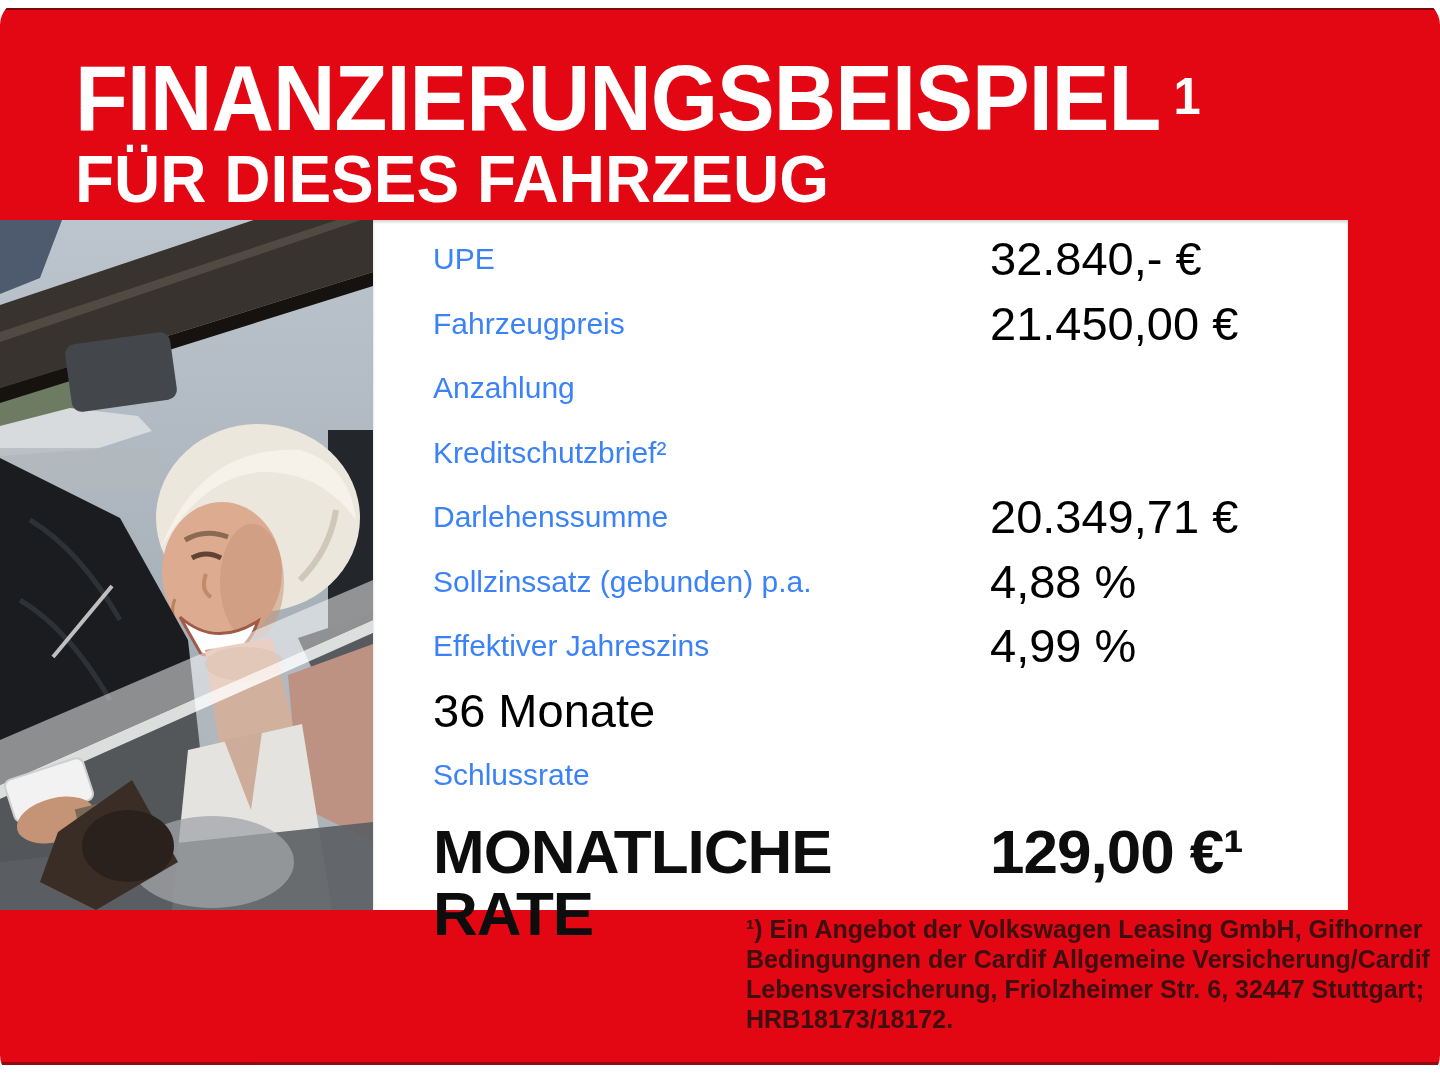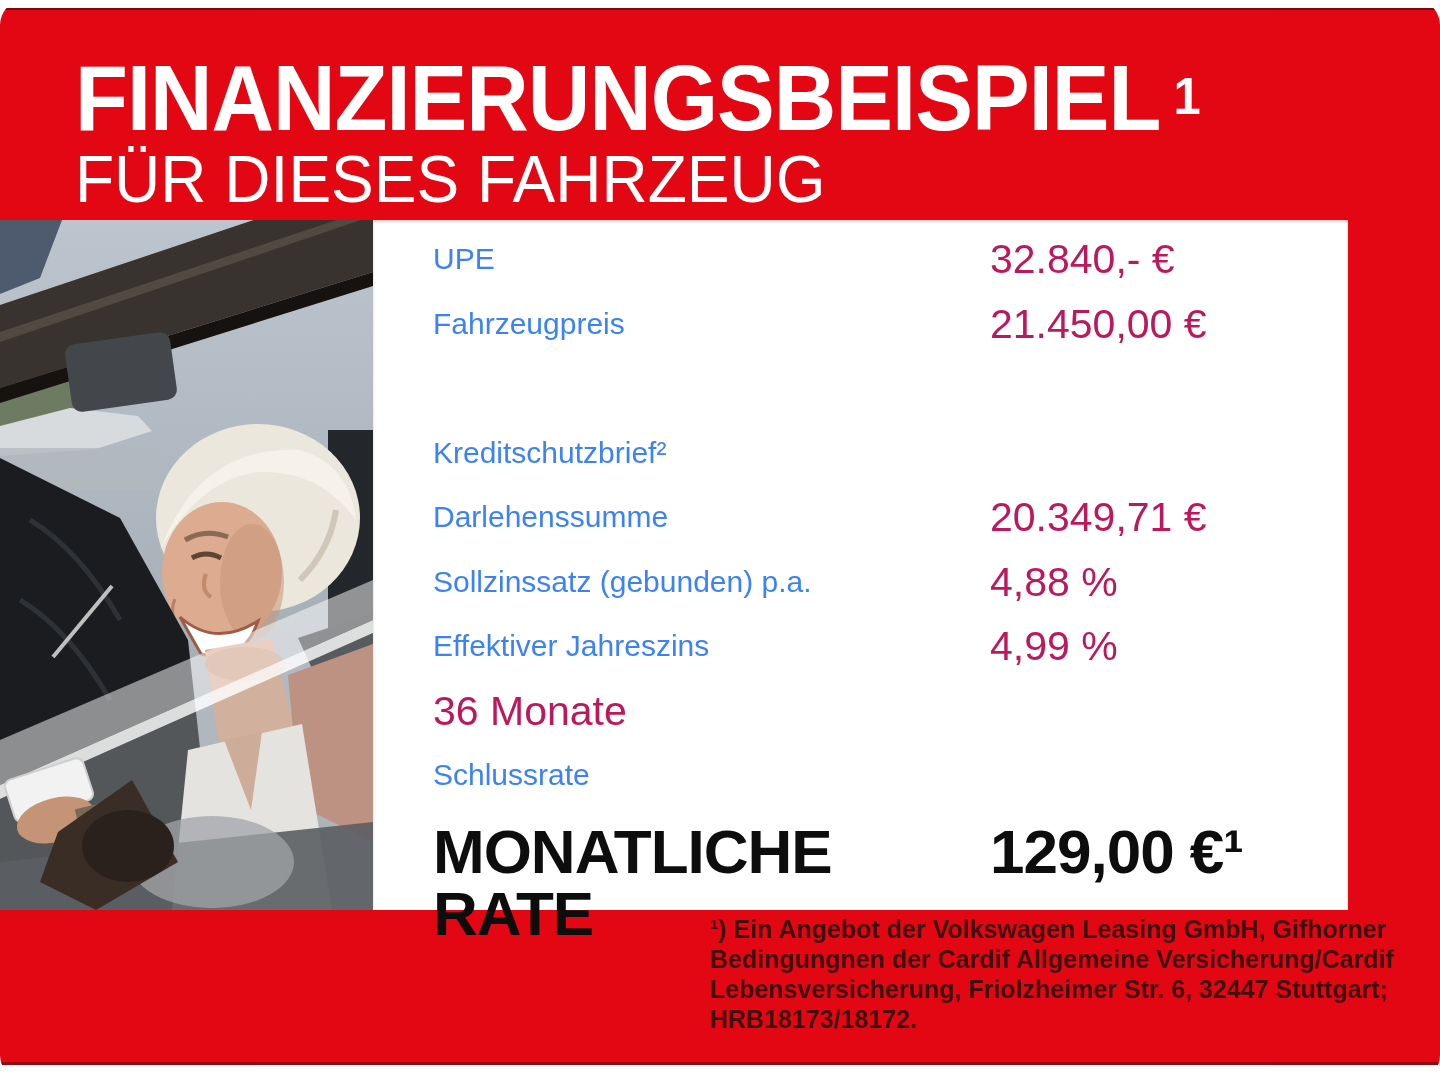--- a/index.html
+++ b/index.html
@@ -21,49 +21,49 @@
     position:absolute;left:0;top:52px;white-space:nowrap;
     font-size:92px;font-weight:bold;line-height:92px;letter-spacing:-1px;
   }
   .headline .squeeze{display:inline-block;transform:scaleX(.94);transform-origin:0 0;}
   .headline sup{
     font-size:52px;font-weight:bold;vertical-align:top;
     position:relative;top:-2px;margin-left:14px;
   }
   .subheadline{
     position:absolute;left:0;top:146px;white-space:nowrap;
-    font-size:66px;font-weight:normal;line-height:66px;letter-spacing:0px;text-align:center;
+    font-size:66px;font-weight:bold;line-height:66px;letter-spacing:0px;text-align:center;
   }
   .subheadline .squeeze{display:inline-block;transform:scaleX(.97);transform-origin:0 0;}
   
   .photo{
     position:absolute;left:0;top:220px;width:373px;height:690px;overflow:hidden;
     box-shadow:inset 0 2px 3px rgba(0,0,0,.25);
   }
   .photo svg{display:block;}
   
   .panel{
     position:absolute;left:373px;top:220px;width:975px;height:690px;
     background:#ffffff;box-sizing:border-box;
     padding:14px 0 0 60px;
     box-shadow:inset 0 2px 3px rgba(0,0,0,.18);
   }
   .row{display:flex;height:64.5px;align-items:flex-start;}
   .row .lbl{width:557px;font-size:30px;color:#3b82f6;line-height:50px;}
-  .row .val{font-size:41px;color:#be185d;line-height:50px;}
+  .row .val{font-size:47px;color:#000000;line-height:50px;}
   .row.highlight{margin-top:6px;height:74px;}
   .row.highlight .lbl,.row.highlight .val{
     font-size:62px;font-weight:bold;color:#0d0d0d;line-height:62px;letter-spacing:-1px;
   }
   
   .footnote{
     position:absolute;left:710px;top:914px;width:650px;
     color:#3d0f10;font-size:25px;line-height:30px;font-weight:bold;
   }
-  .footnote .fl{white-space:nowrap;}
+  .footnote .fl{white-space:nowrap;margin-left:36px;}
 </style>
 </head>
 <body>
 
 <div class="canvas">
 
   <div class="red-bg"></div>
 
   <div class="header">
     <div class="headline"><span class="squeeze"><span>FINANZIERUNGSBEISPIEL</span><sup>1</sup></span></div>
@@ -148,20 +148,21 @@
   <div class="panel">
     <div class="row">
       <div class="lbl">UPE</div>
       <div class="val">32.840,- €</div>
     </div>
     <div class="row">
       <div class="lbl">Fahrzeugpreis</div>
       <div class="val">21.450,00 €</div>
     </div>
     <div class="row">
+      <div class="lbl">Anzahlung</div>
     </div>
     <div class="row">
       <div class="lbl">Kreditschutzbrief²</div>
       <div class="val"></div>
     </div>
     <div class="row">
       <div class="lbl">Darlehenssumme</div>
       <div class="val">20.349,71 €</div>
     </div>
     <div class="row">

